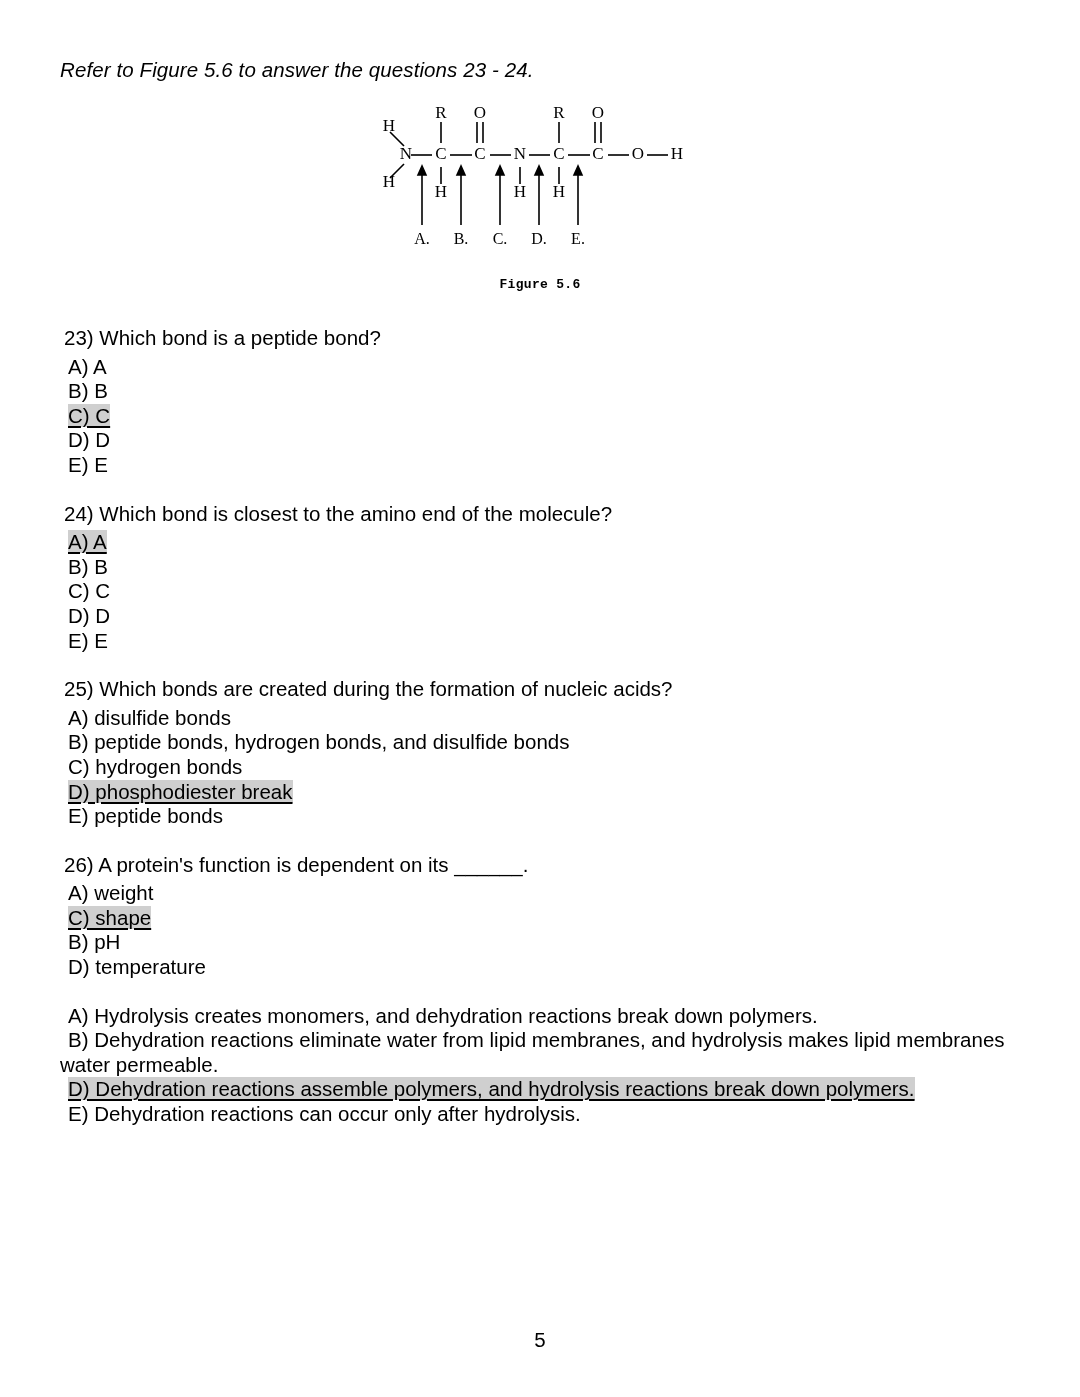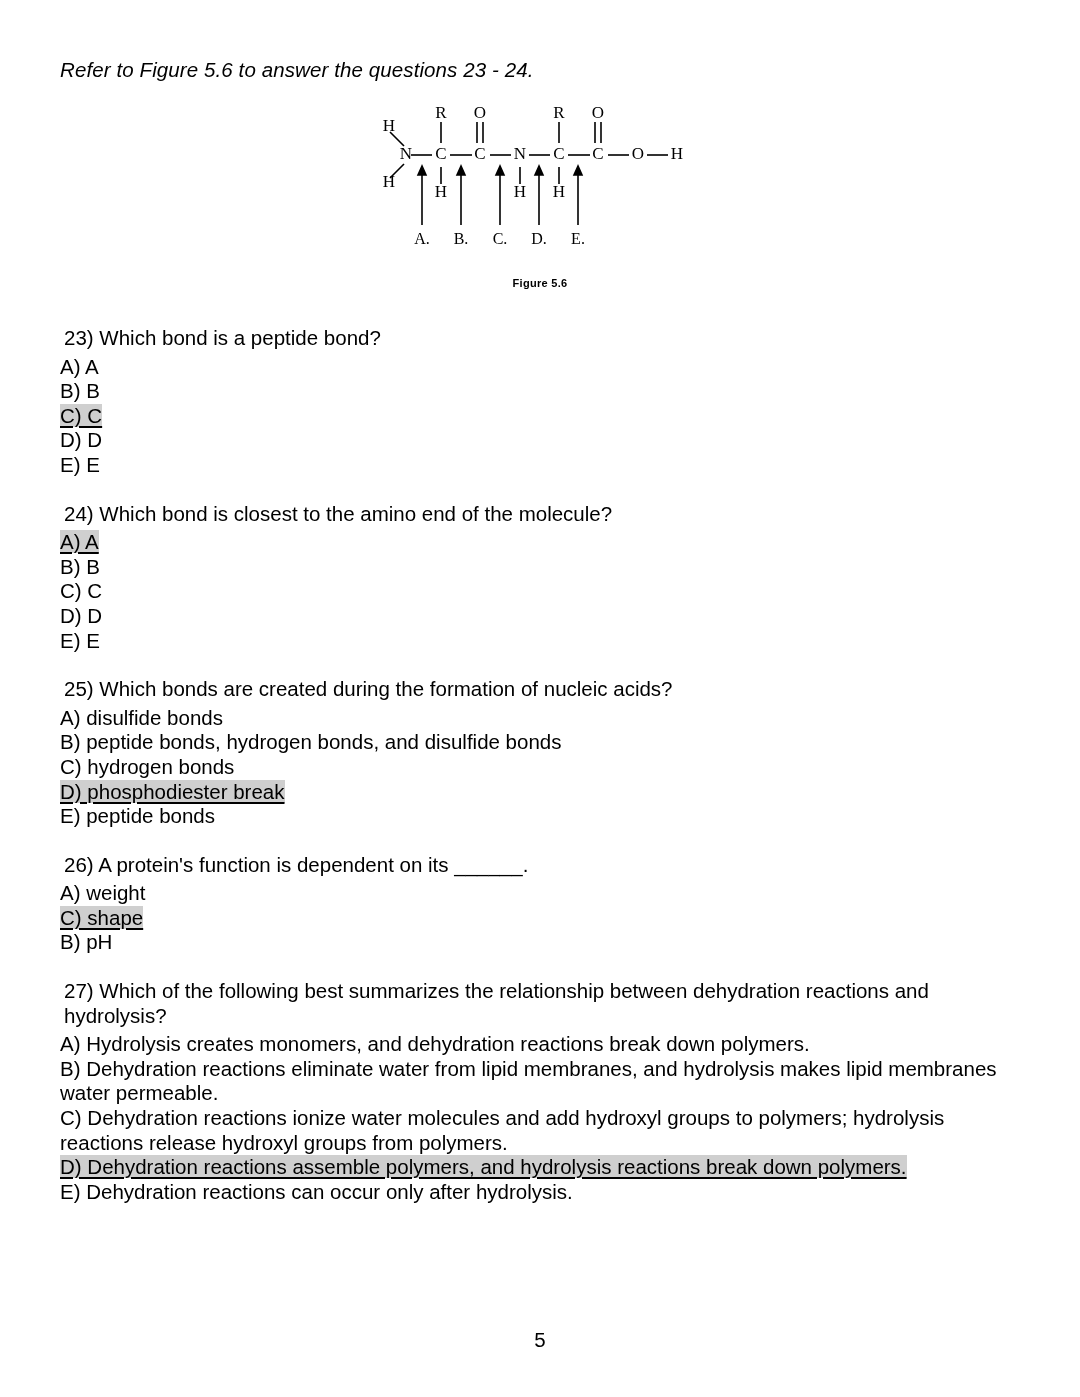--- a/index.html
+++ b/index.html
@@ -40,23 +40,23 @@
     text-align: center;
   }
   .figure-svg-wrap {
     display: block;
     margin: 0 auto;
     width: 320px;
     height: 155px;
   }
   .figure-caption {
     margin-top: 22px;
-    font-family: Liberation Sans, sans-serif;
+    font-family: Liberation Mono, monospace;
     font-weight: bold;
-    font-size: 11px;
+    font-size: 13px;
     letter-spacing: 0.3px;
   }
   .questions {
     position: absolute;
     left: 60px;
     top: 322px;
     width: 960px;
   }
   .qblock {
     margin-bottom: 24px;
@@ -68,20 +68,21 @@
     padding: 0;
   }
   .opt {
     font-size: 20.5px;
     line-height: 24.6px;
     margin: 0;
     padding: 0;
   }
   .opt .opt-text {
     display: inline;
+    margin-left: 8px;
   }
   .opt.selected .opt-text {
     background: #cfcfcf;
     text-decoration: underline;
     text-decoration-thickness: 1.5px;
     text-underline-offset: 2.5px;
     box-decoration-break: clone;
     -webkit-box-decoration-break: clone;
   }
   .page-number {
@@ -214,26 +215,25 @@
         <p class="opt"><span class="opt-text">B) peptide bonds, hydrogen bonds, and disulfide bonds</span></p>
         <p class="opt"><span class="opt-text">C) hydrogen bonds</span></p>
         <p class="opt selected"><span class="opt-text">D) phosphodiester break</span></p>
         <p class="opt"><span class="opt-text">E) peptide bonds</span></p>
       </div>
       <div class="qblock">
         <p class="qstem">26) A protein's function is dependent on its ______.</p>
         <p class="opt"><span class="opt-text">A) weight</span></p>
         <p class="opt selected"><span class="opt-text">C) shape</span></p>
         <p class="opt"><span class="opt-text">B) pH</span></p>
-      </div>
-      <div class="qblock">
-        <p class="qstem">27) Which of the following best summarizes the relationship between dehydration reactions and hydrolysis?</p>
+        <p class="opt"><span class="opt-text">D) temperature</span></p>
+      </div>
+      <div class="qblock">
         <p class="opt"><span class="opt-text">A) Hydrolysis creates monomers, and dehydration reactions break down polymers.</span></p>
         <p class="opt"><span class="opt-text">B) Dehydration reactions eliminate water from lipid membranes, and hydrolysis makes lipid membranes water permeable.</span></p>
-        <p class="opt"><span class="opt-text">C) Dehydration reactions ionize water molecules and add hydroxyl groups to polymers; hydrolysis reactions release hydroxyl groups from polymers.</span></p>
         <p class="opt selected"><span class="opt-text">D) Dehydration reactions assemble polymers, and hydrolysis reactions break down polymers.</span></p>
         <p class="opt"><span class="opt-text">E) Dehydration reactions can occur only after hydrolysis.</span></p>
       </div>
     </div>
 
   <div class="page-number">5</div>
 
 </div>
 
 </body></html>

